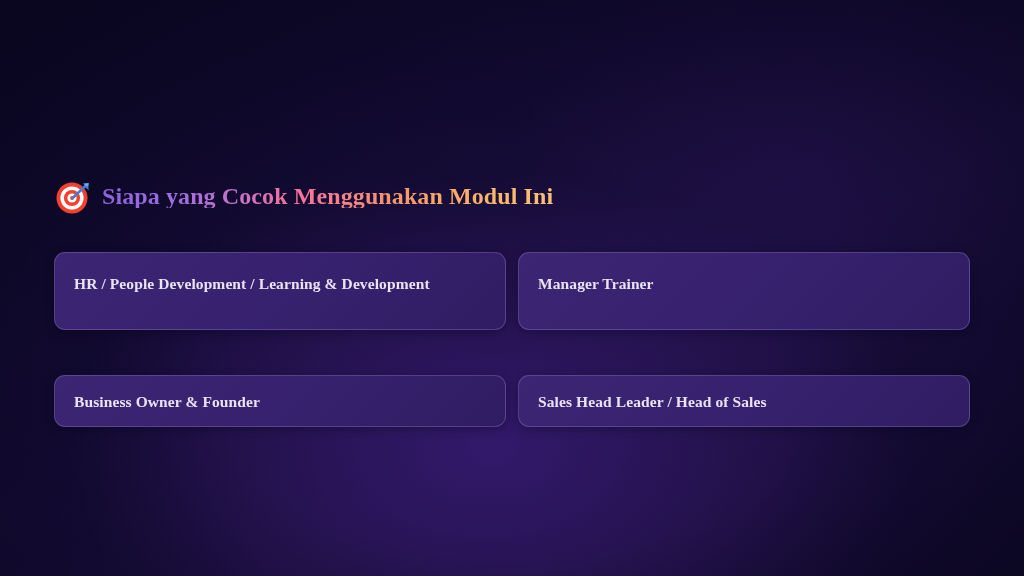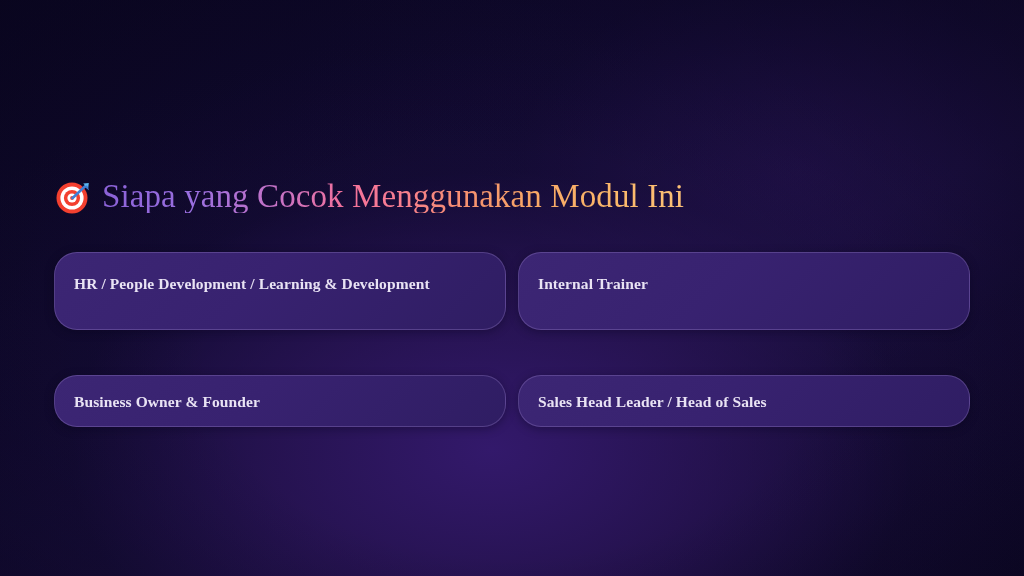--- a/index.html
+++ b/index.html
@@ -51,22 +51,22 @@
   #target-icon {
     position: relative;
     width: 38px;
     height: 38px;
     flex: 0 0 38px;
     top: 1px;
   }
   #target-icon svg { display: block; }
 
   #title-text {
-    font-size: 33px;
-    font-weight: normal;
+    font-size: 24px;
+    font-weight: bold;
     letter-spacing: 0.1px;
     line-height: 1;
     white-space: nowrap;
     background-image: linear-gradient(95deg,
         #8b62d8 0%,
         #9a6fe0 16%,
         #c973c4 31%,
         #f4719a 42%,
         #f87d93 50%,
         #f79070 62%,
@@ -80,21 +80,21 @@
   }
 
   
   .card-row {
     display: flex;
     gap: 12px;
     margin-bottom: 13px;
   }
   .card {
     position: relative;
-    border-radius: 23px;
+    border-radius: 11px;
     border: 1px solid rgba(176,150,224,0.28);
     background-image: linear-gradient(135deg, #3c2674 0%, #382270 45%, #2f1d63 100%);
     box-shadow: 0 2px 10px rgba(6,3,22,0.35);
     padding: 20px 18px 20px 19px;
     box-sizing: border-box;
   }
   .card-r1 { height: 78px; flex: 1 1 0; }
   .card-r2 { height: 52px; flex: 1 1 0; padding-top: 15px; padding-bottom: 15px; margin-top: 32px; }
 
   .card-label {
@@ -127,21 +127,21 @@
         </svg>
       </span>
       <span id="title-text">Siapa yang Cocok Menggunakan Modul Ini</span>
     </div>
 
     <div class="card-row">
       <div class="card card-r1">
         <div class="card-label">HR / People Development / Learning &amp; Development</div>
       </div>
       <div class="card card-r1">
-        <div class="card-label">Internal Trainer</div>
+        <div class="card-label">Manager Trainer</div>
       </div>
     </div>
 
     <div class="card-row">
       <div class="card card-r2">
         <div class="card-label">Business Owner &amp; Founder</div>
       </div>
       <div class="card card-r2">
         <div class="card-label">Sales Head Leader / Head of Sales</div>
       </div>

